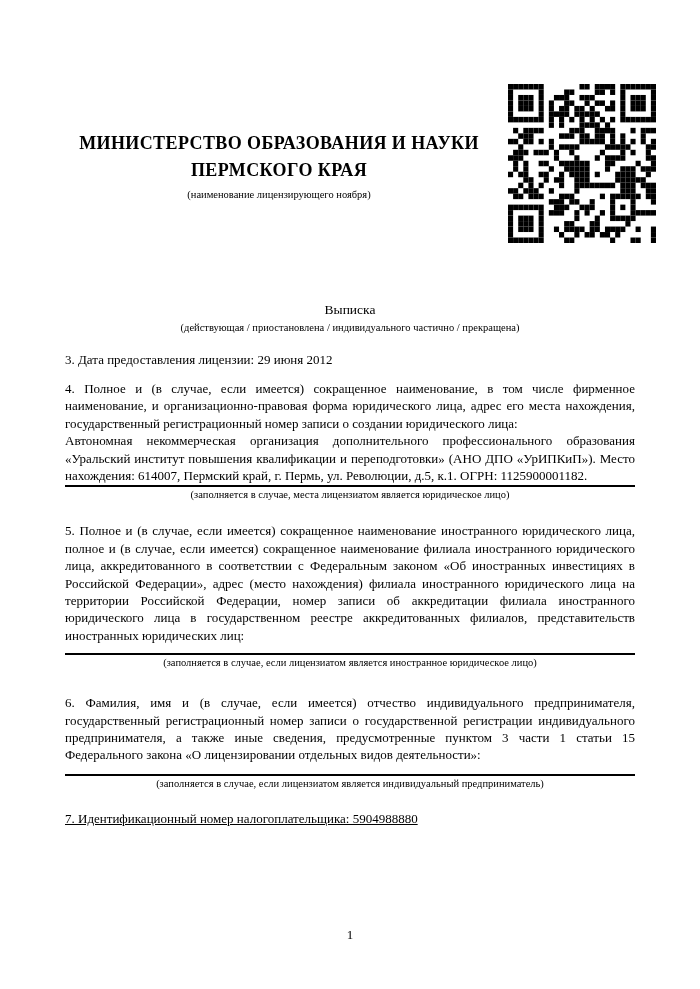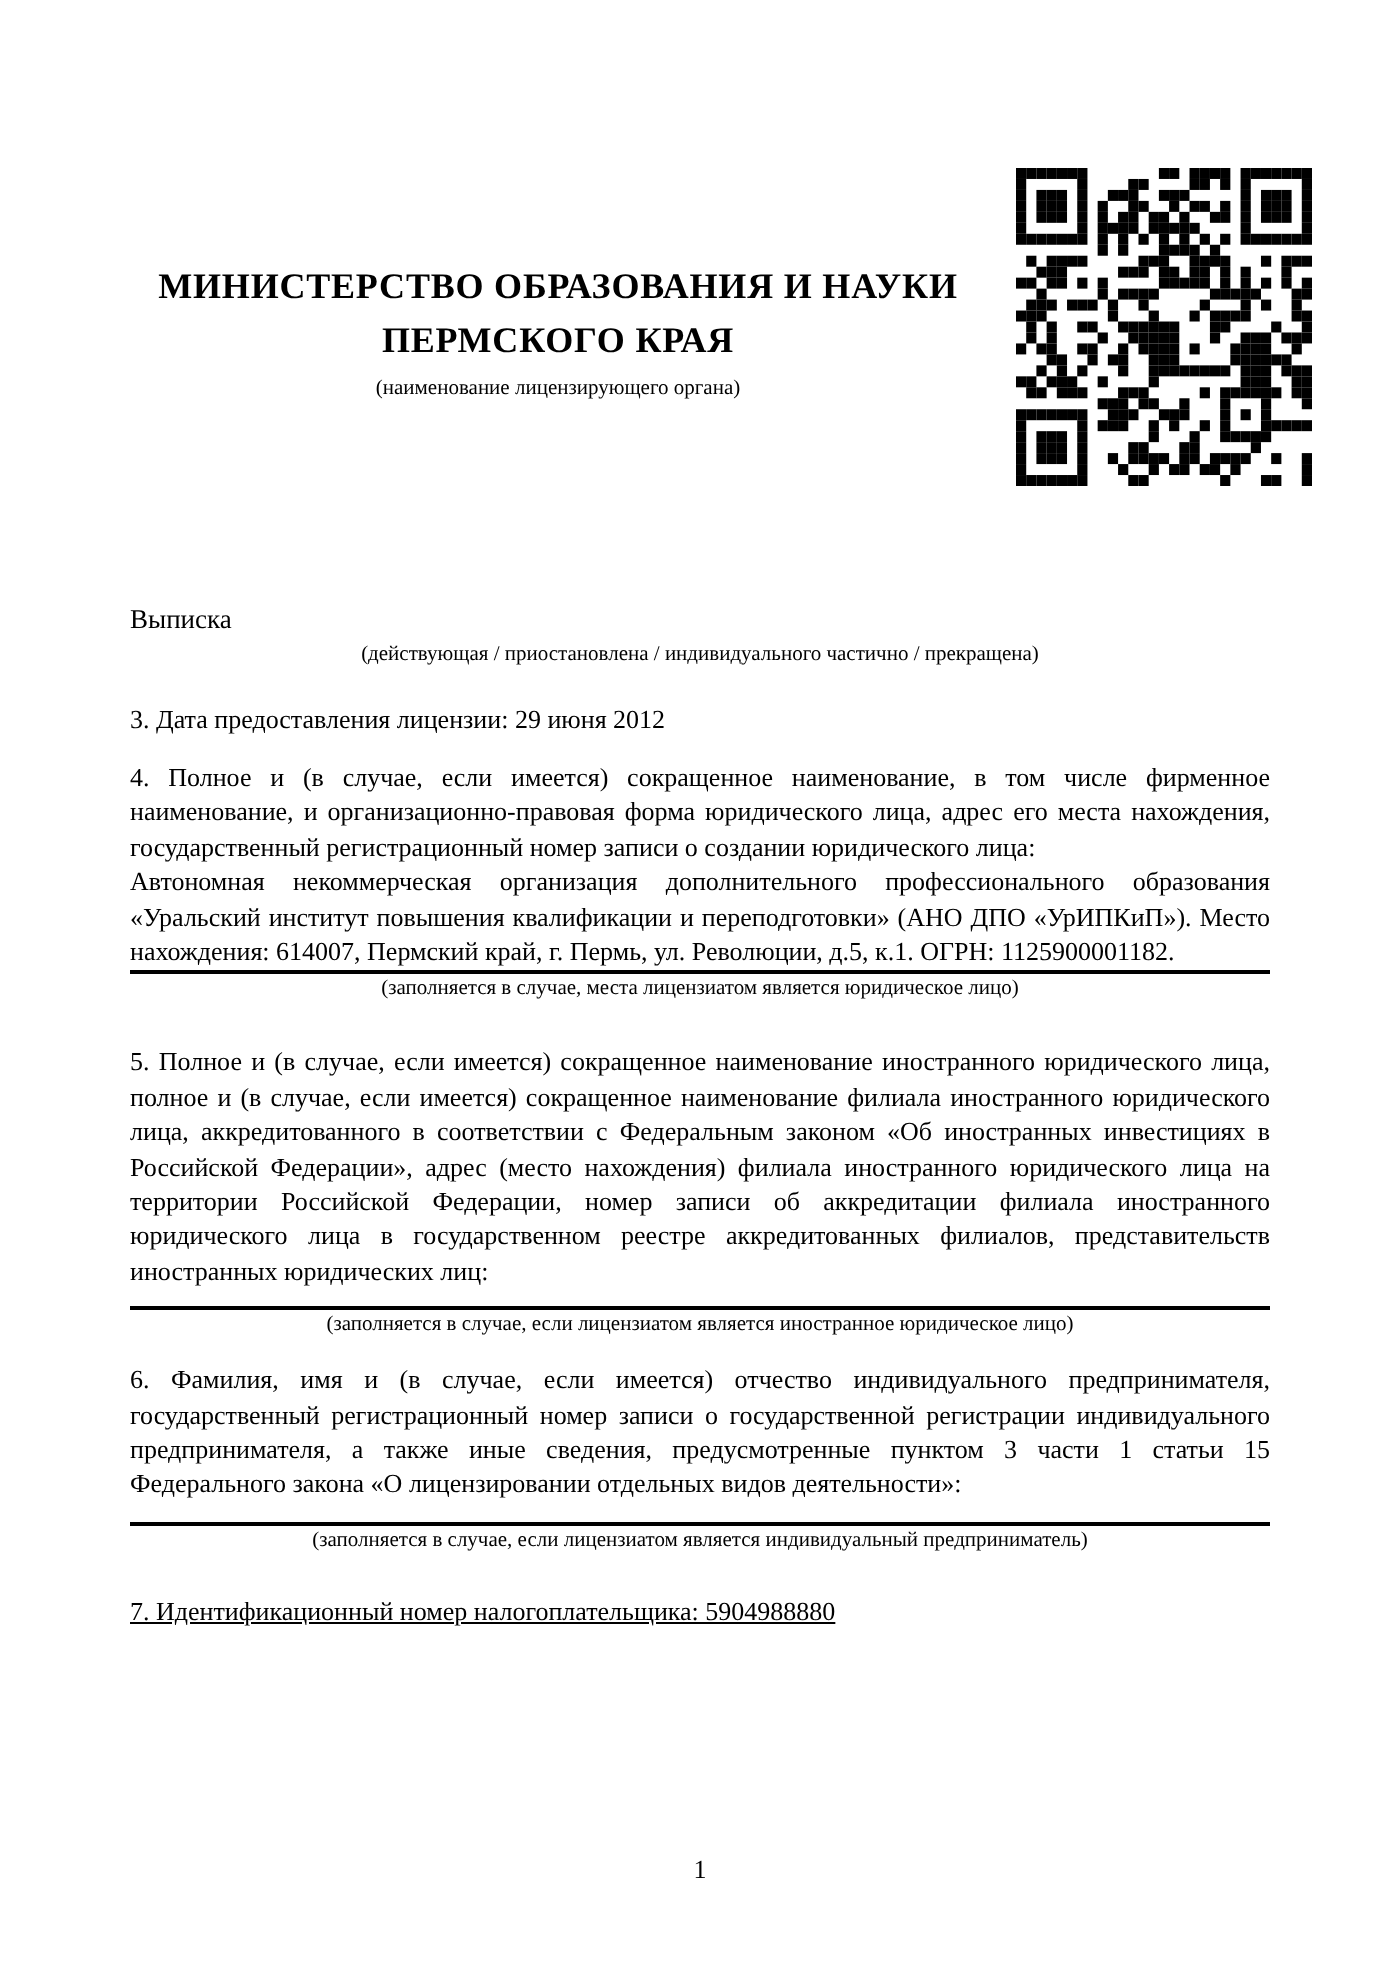--- a/index.html
+++ b/index.html
@@ -41,36 +41,36 @@
   }
   .content {
     position: absolute;
     left: 65px;
     top: 300px;
     width: 570px;
     font-size: 13px;
     line-height: 17.4px;
   }
   .doc-title {
-    text-align: left;
+    text-align: center;
     font-size: 13.5px;
     line-height: 19.5px;
   }
   .item-line { margin-top: 0; }
   .item1 { margin-top: 29px; }
   .small-caption {
     font-size: 10.5px;
     line-height: 16px;
     text-align: center;
   }
   .item2 { margin-top: 20px; }
   .item3 { margin-top: 15px; }
   .item4 { margin-top: 12px; }
   .item5 { margin-top: 19px; }
-  .item6 { margin-top: 10px; }
+  .item6 { margin-top: 23px; }
   .item7 { margin-top: 18px; text-decoration: underline; }
   .just {
     text-align: justify;
     text-align-last: left;
   }
   .rule {
     border-top: 2px solid #000;
     height: 0;
     margin-top: 1px;
   }
@@ -86,21 +86,21 @@
   }
 </style>
 </head>
 <body>
 
 <div class="page">
 
   <div class="org-header">
     <div class="org-name">МИНИСТЕРСТВО ОБРАЗОВАНИЯ И НАУКИ</div>
     <div class="org-name">ПЕРМСКОГО КРАЯ</div>
-    <div class="org-caption">(наименование лицензирующего органа)</div>
+    <div class="org-caption">(наименование лицензирующего ноября)</div>
   </div>
 
   <svg class="qr" id="qr-svg" viewBox="0 0 145 145" preserveAspectRatio="none">
       <rect x="0" y="0" width="145" height="145" fill="#fff"></rect>
       <rect x="0" y="0" width="5" height="5" fill="#000"></rect>
       <rect x="5" y="0" width="5" height="5" fill="#000"></rect>
       <rect x="10" y="0" width="5" height="5" fill="#000"></rect>
       <rect x="15" y="0" width="5" height="5" fill="#000"></rect>
       <rect x="20" y="0" width="5" height="5" fill="#000"></rect>
       <rect x="25" y="0" width="5" height="5" fill="#000"></rect>

